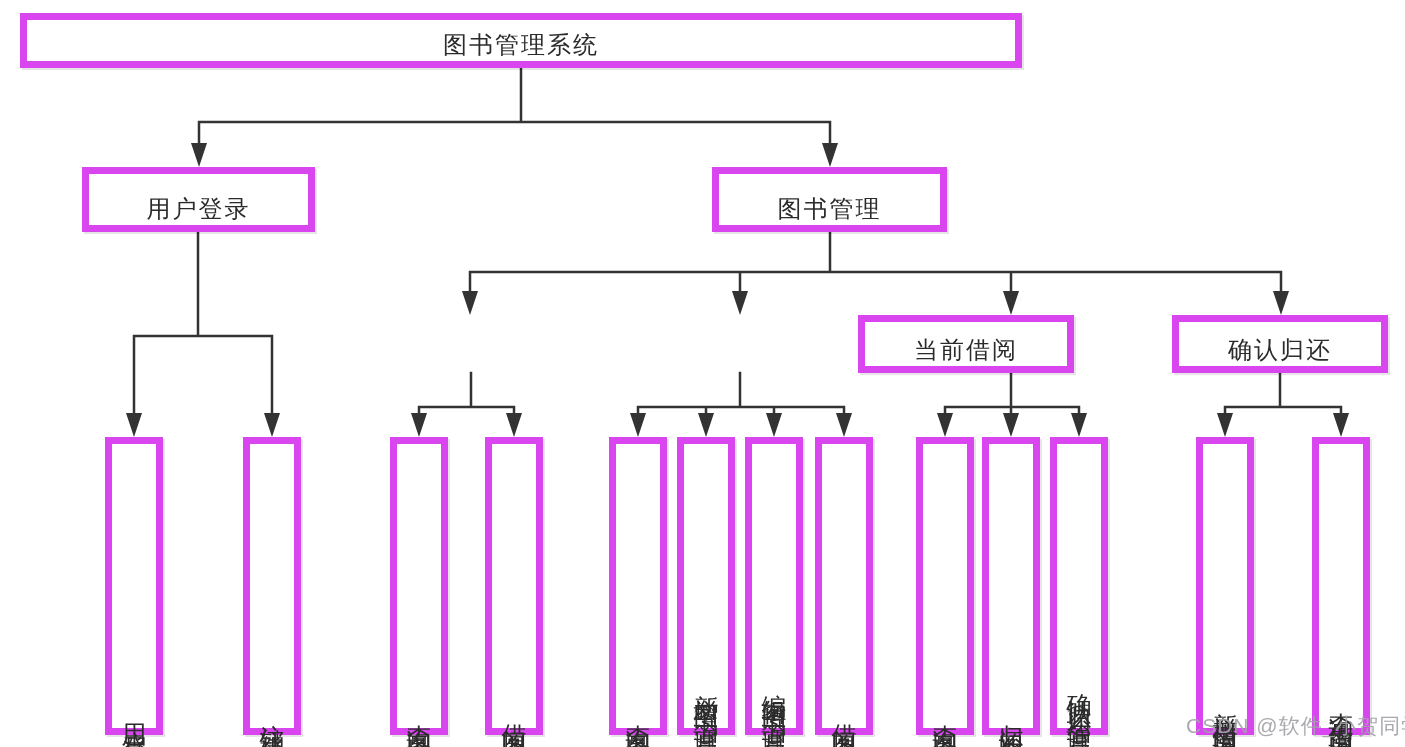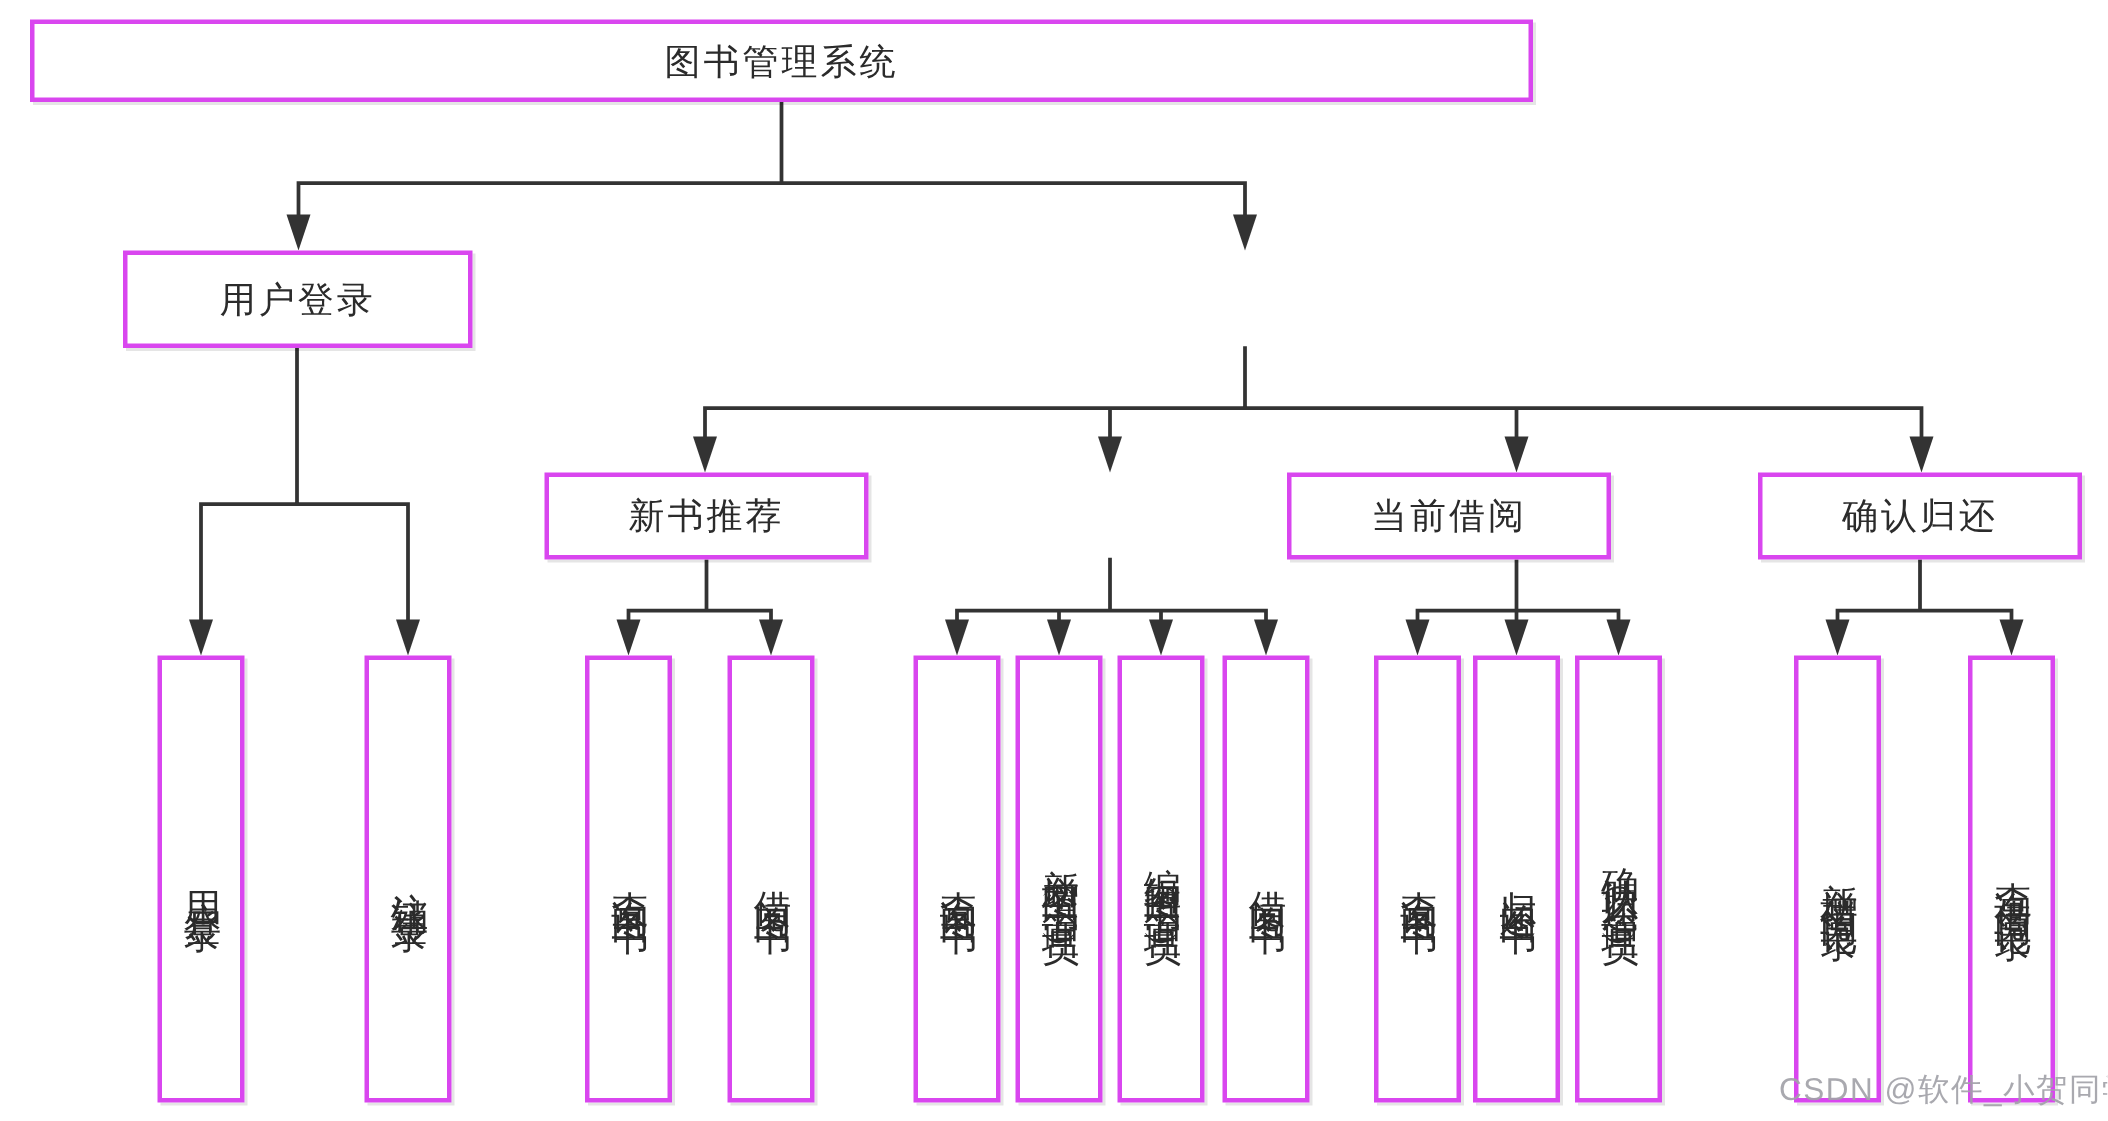--- a/index.html
+++ b/index.html
@@ -17,23 +17,23 @@
   }
   .connectors {
     position: absolute;
     left: 0; top: 0;
     width: 1405px; height: 747px;
     z-index: 1;
   }
   .box, .leaf {
     position: absolute;
     background: #ffffff;
-    border: 3px solid #d946ef;
+    border: 7px solid #d946ef;
     display: flex;
-    align-items: center;
+    align-items: flex-end;
     justify-content: center;
     z-index: 2;
     box-shadow: 2px 2px 0 rgba(0,0,0,0.10);
   }
   .box span {
     font-size: 24px;
     letter-spacing: 2px;
     color: #2b2b2b;
     white-space: nowrap;
   }
@@ -117,24 +117,24 @@
     </g>
   </svg>
 
   <div class="box n-root">
     <span>图书管理系统</span>
   </div>
 
   <div class="box n-login">
     <span>用户登录</span>
   </div>
+  <div class="box n-mgmt">
+    <span>图书管理</span>
+  </div>
 
-  <div class="box n-rec">
-    <span>新书推荐</span>
-  </div>
   <div class="box n-cur">
     <span>当前借阅</span>
   </div>
   <div class="box n-rcd">
     <span>确认归还</span>
   </div>
 
   <div class="leaf l-0">
     <span>用户登录</span>
   </div>

